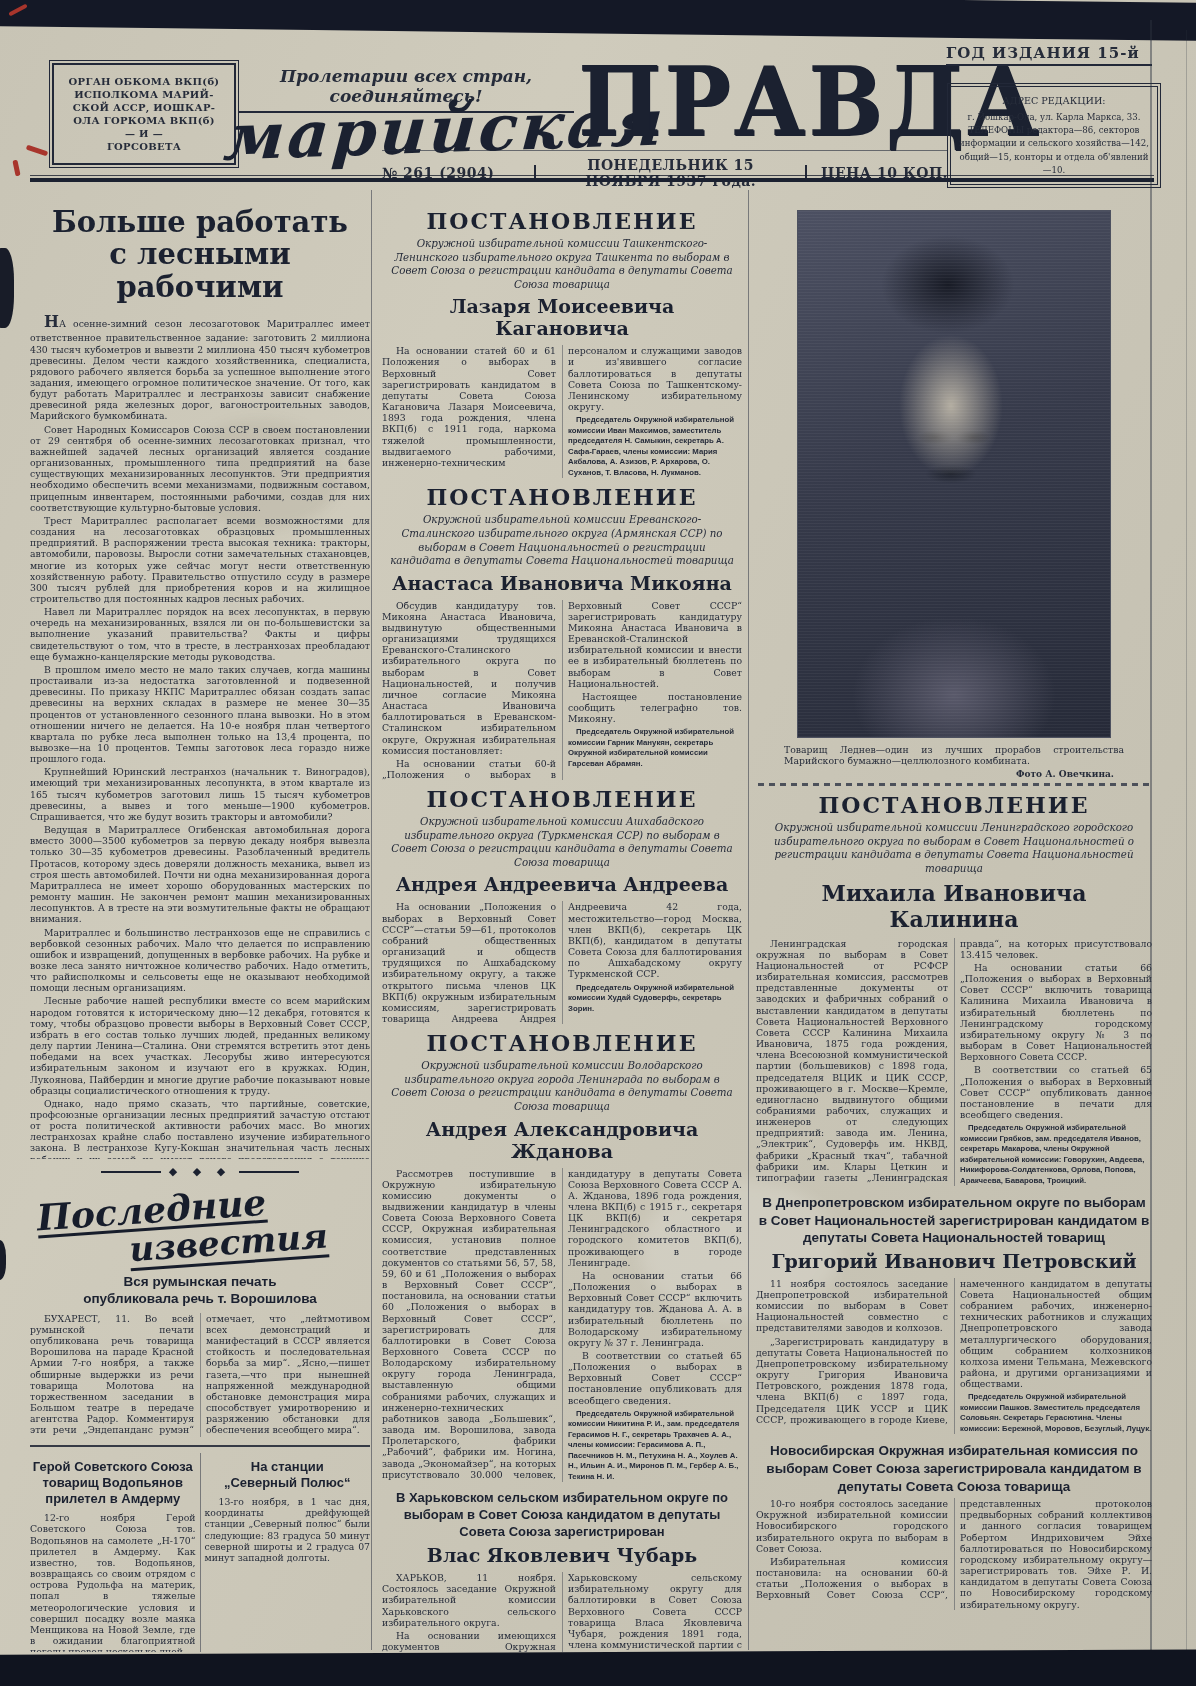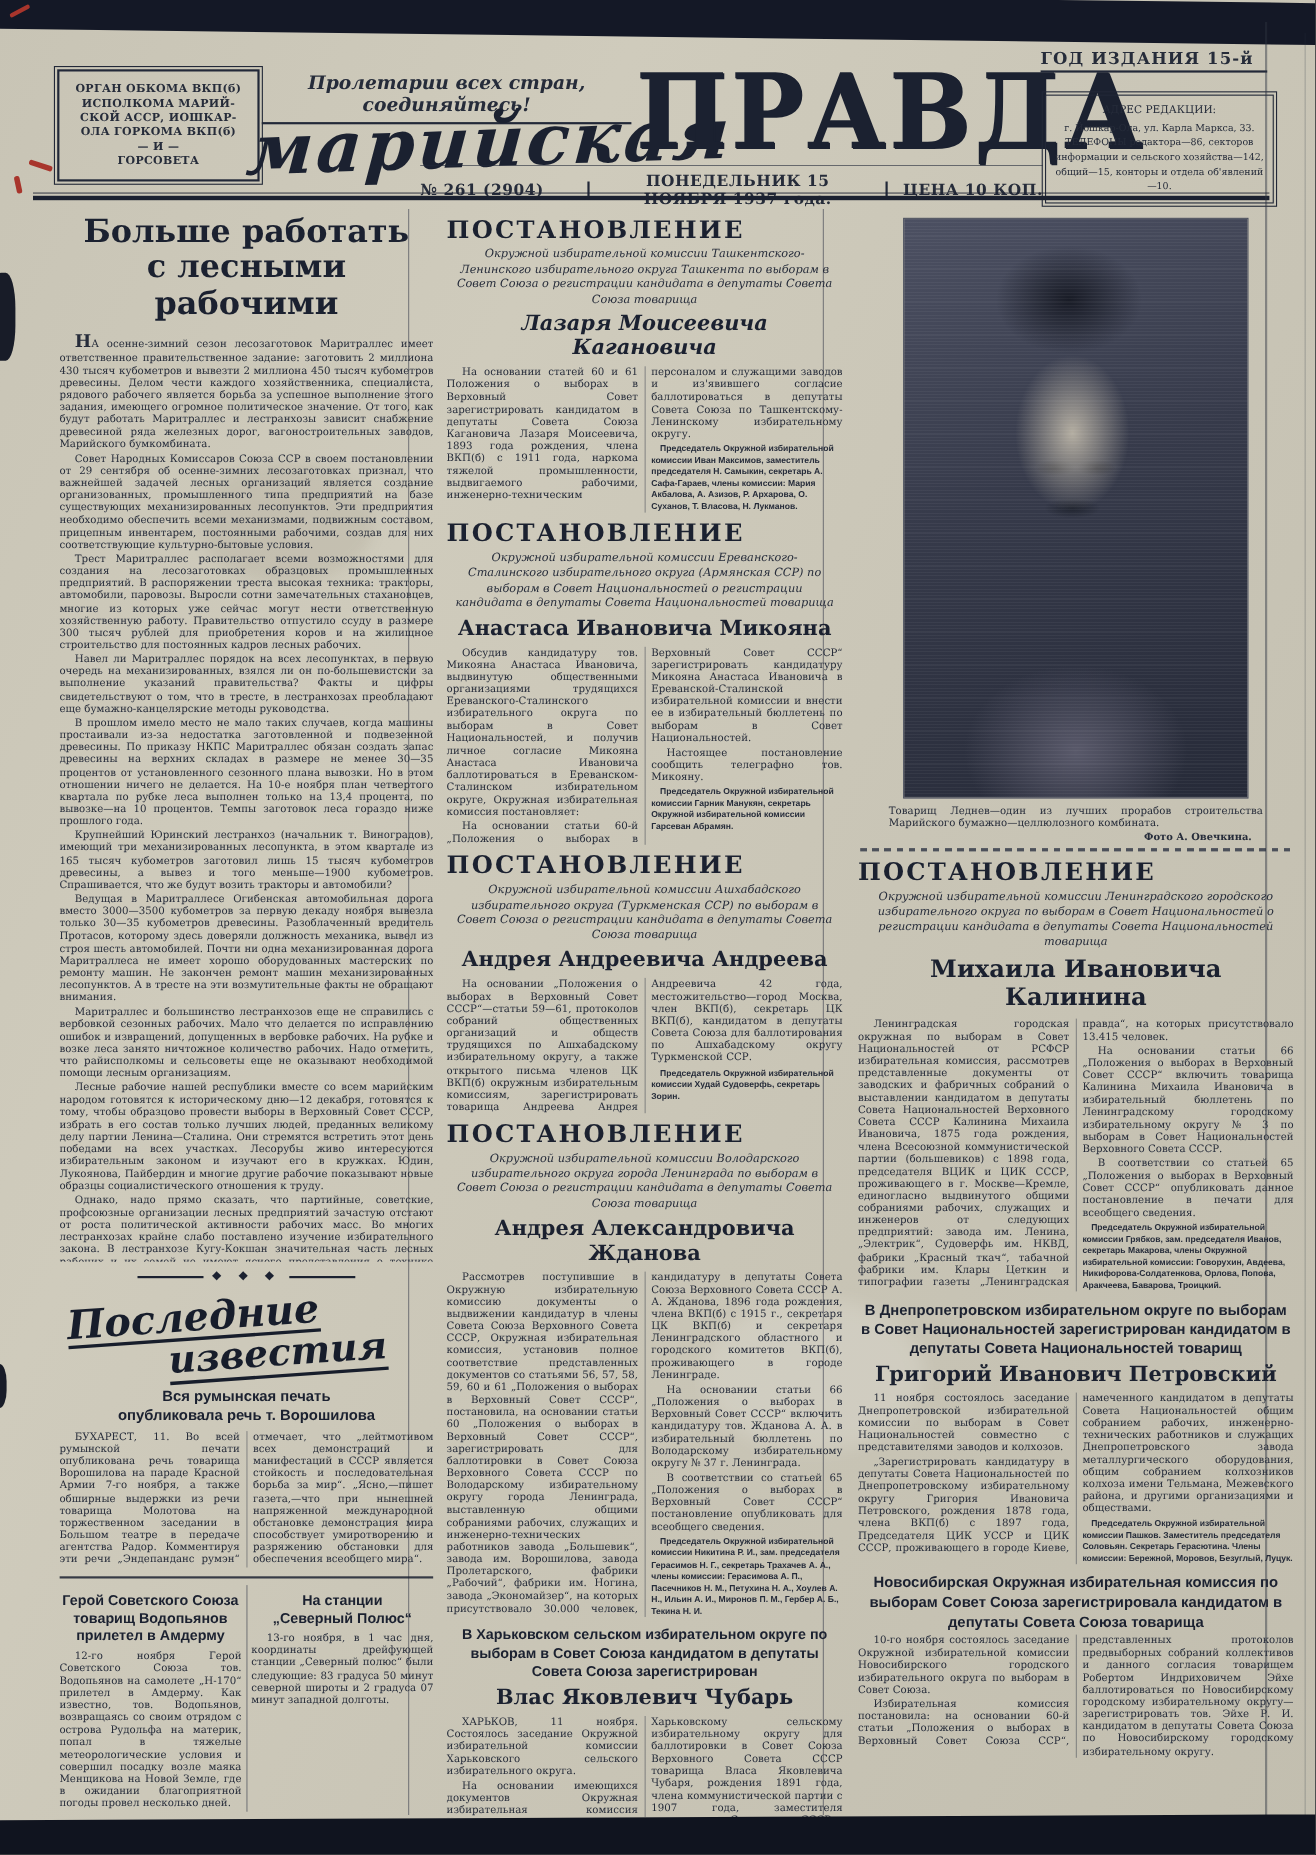--- a/index.html
+++ b/index.html
@@ -30,21 +30,21 @@
   .addr-box .t{font-size:9.6px;margin-bottom:2px;}
   .dateline{position:absolute;left:382px;top:150px;width:566px;border-top:1px solid rgba(34,40,56,.6);padding-top:6px;
     display:flex;align-items:center;font-weight:bold;font-size:14px;letter-spacing:.5px;}
   .dateline .sep{width:2px;height:16px;background:#222838;margin:0 14px;}
   .rule-thin{position:absolute;left:30px;top:175px;width:1124px;height:1px;background:rgba(27,33,48,.8);}
   .rule-thick{position:absolute;left:30px;top:178px;width:1124px;height:4px;background:#1b2130;}
 
   
   .content{position:absolute;left:0;top:190px;width:1196px;height:1462px;overflow:hidden;}
   .vrule{position:absolute;top:0;width:1px;height:1460px;background:rgba(35,42,60,.5);}
-  .col{position:absolute;top:0;overflow:hidden;margin-left:24px;}
+  .col{position:absolute;top:12px;overflow:hidden;}
   .col1{left:30px;width:340px;height:1462px;}
   .col2{left:382px;width:360px;height:1462px;}
   .col3{left:756px;width:396px;height:1462px;}
 
   p{margin:0 0 2px;text-indent:14px;text-align:justify;}
   .body95 p{font-size:9.3px;line-height:1.2;}
   .lead-title{text-align:center;font-weight:bold;font-size:29px;line-height:1.12;white-space:pre-line;margin:4px 0 10px;color:#1b2130;}
   .lead-body{height:846px;overflow:hidden;}
   .lead-body p:first-child::first-letter{font-size:170%;font-weight:bold;}
   .ornament{text-align:center;font-size:11px;letter-spacing:6px;margin:6px 0 4px;color:#1b2130;}
@@ -53,21 +53,21 @@
   .script-news .l1{font-size:36px;border-bottom:3px solid #171d2b;display:inline-block;line-height:1;}
   .script-news .l2{font-size:34px;border-bottom:3px solid #171d2b;display:inline-block;margin-left:90px;line-height:1.05;}
   .news-title{text-align:center;font-family:Liberation Sans, sans-serif;font-weight:bold;font-size:13.5px;line-height:1.25;white-space:pre-line;margin:6px 0 5px;color:#1b2130;}
   .twocol{column-count:2;column-gap:12px;column-rule:1px solid rgba(35,42,60,.4);}
   .hrule{height:2px;background:rgba(27,33,48,.85);margin:8px 0 6px;}
   .mini-row{display:flex;}
   .mini{width:49%;}
   .mini-div{width:1px;background:rgba(35,42,60,.5);margin:0 4px;}
   .mini .news-title{font-size:13px;}
 
-  .res-head{font-weight:bold;font-size:22px;letter-spacing:2px;margin:6px 0 3px;color:#1b2130;}
+  .res-head{text-align:center;font-weight:bold;font-size:22px;letter-spacing:2px;margin:6px 0 3px;color:#1b2130;}
   .res-kicker{font-style:italic;font-size:10.3px;line-height:1.32;text-align:center;margin:0 6px 4px;}
   .res-kicker-bold{font-family:"Liberation Sans",sans-serif;font-weight:bold;font-size:13px;line-height:1.3;text-align:center;margin:8px 2px 3px;color:#1b2130;}
   .res-name{text-align:center;font-weight:bold;font-size:19px;margin:2px 0 6px;color:#1b2130;}
   .sig{font-family:"Liberation Sans",sans-serif;font-weight:bold;font-size:7.8px;line-height:1.35;text-indent:8px;text-align:left;margin-top:3px;}
   .res-block{margin-bottom:6px;}
 
   .photo-wrap{width:314px;margin:8px auto 0;}
   .photo{height:526px;border:1px solid #4d515f;
     background:
       radial-gradient(95px 70px at 48% 14%, rgba(22,25,35,.95), rgba(22,25,35,0) 70%),
@@ -166,21 +166,21 @@
           <p>13-го ноября, в 1 час дня, координаты дрейфующей станции „Северный полюс“ были следующие: 83 градуса 50 минут северной широты и 2 градуса 07 минут западной долготы.</p>
         </div>
       </div>
     </div>
 
     <div class="col col2 body95">
 
       <div class="res-block">
         <div class="res-head">ПОСТАНОВЛЕНИЕ</div>
         <div class="res-kicker">Окружной избирательной комиссии Ташкентского-Ленинского избирательного округа Ташкента по выборам в Совет Союза о регистрации кандидата в депутаты Совета Союза товарища</div>
-        <div class="res-name" style="white-space: pre-line; font-style: italic;">Лазаря Моисеевича Кагановича</div>
+        <div class="res-name" style="white-space: pre-line;">Лазаря Моисеевича Кагановича</div>
         <div class="twocol">
           <p>На основании статей 60 и 61 Положения о выборах в Верховный Совет зарегистрировать кандидатом в депутаты Совета Союза Кагановича Лазаря Моисеевича, 1893 года рождения, члена ВКП(б) с 1911 года, наркома тяжелой промышленности, выдвигаемого рабочими, инженерно-техническим персоналом и служащими заводов и из'явившего согласие баллотироваться в депутаты Совета Союза по Ташкентскому-Ленинскому избирательному округу.</p>
           <div class="sig">Председатель Окружной избирательной комиссии Иван Максимов, заместитель председателя Н. Самыкин, секретарь А. Сафа-Гараев, члены комиссии: Мария Акбалова, А. Азизов, Р. Архарова, О. Суханов, Т. Власова, Н. Лукманов.</div>
         </div>
       </div>
 
       <div class="res-block">
         <div class="res-head">ПОСТАНОВЛЕНИЕ</div>
         <div class="res-kicker">Окружной избирательной комиссии Ереванского-Сталинского избирательного округа (Армянская ССР) по выборам в Совет Национальностей о регистрации кандидата в депутаты Совета Национальностей товарища</div>
         <div class="res-name" style="white-space: pre-line;">Анастаса Ивановича Микояна</div>

